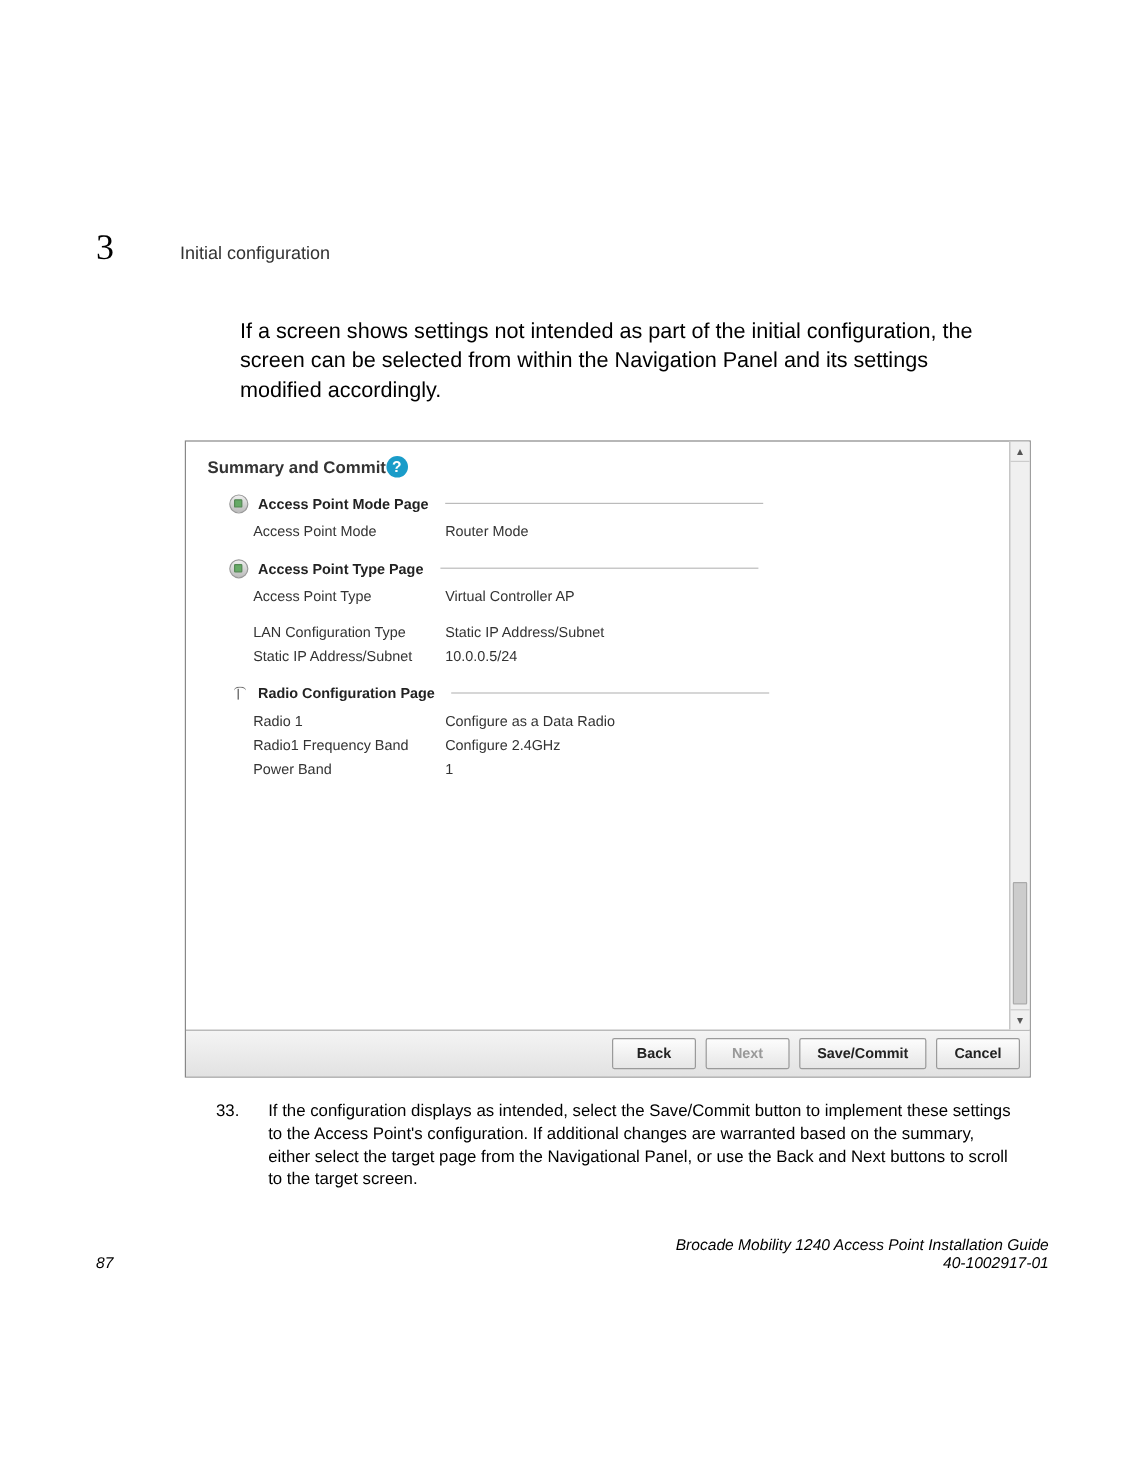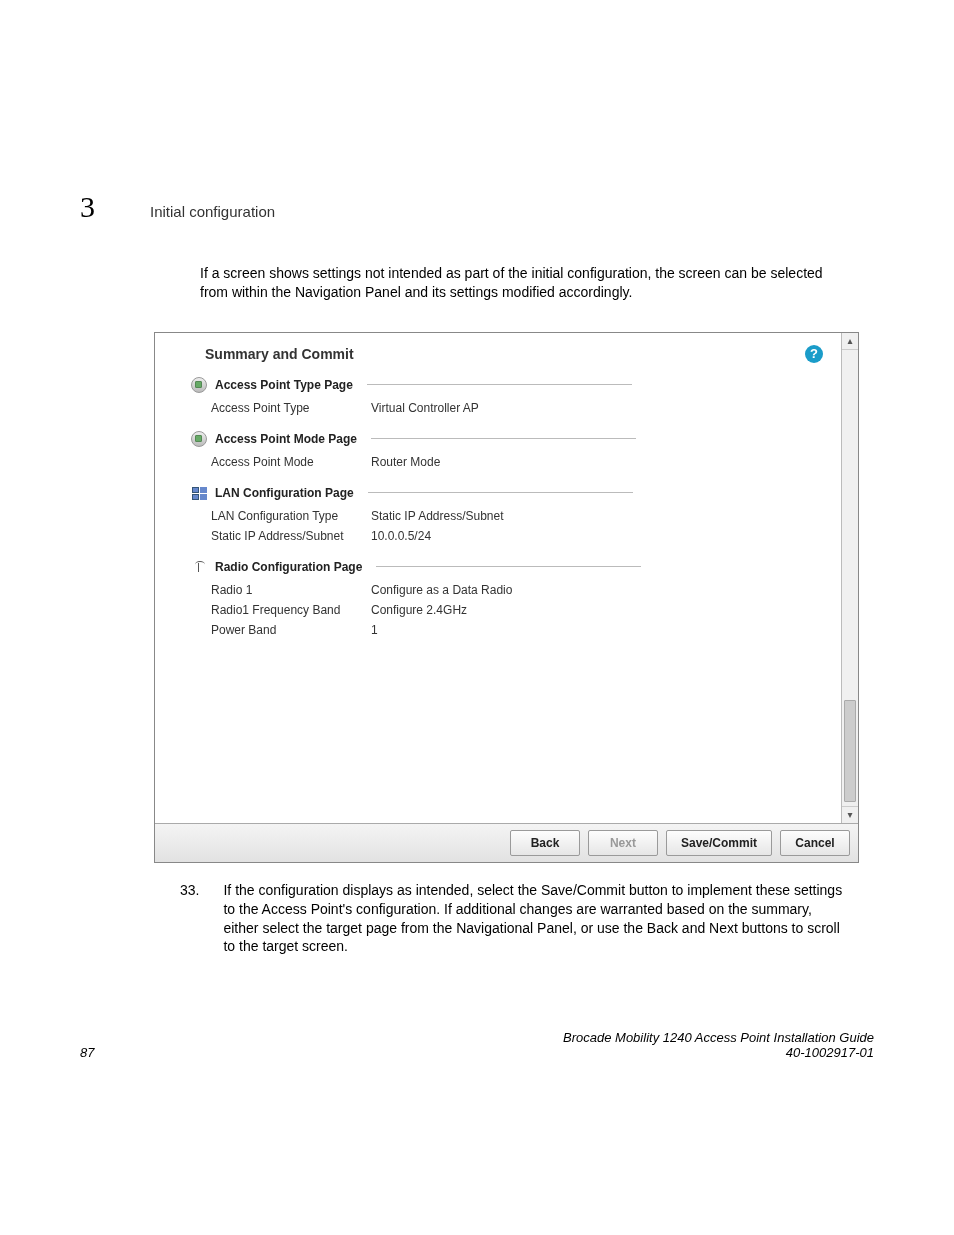--- a/index.html
+++ b/index.html
@@ -29,21 +29,21 @@
     font-family: "Times New Roman", serif;
     width: 40px;
   }
   .chapter-title {
     font-size: 15px;
     color: #333;
   }
   .body-text {
     margin-left: 120px;
     margin-right: 40px;
-    font-size: 14px;
+    font-size: 18px;
     line-height: 1.35;
     color: #000;
     margin-bottom: 30px;
   }
   .numbered {
     display: flex;
     gap: 24px;
     margin-left: 100px;
     margin-right: 25px;
     font-size: 14px;
@@ -90,21 +90,21 @@
   .sb-track { flex:1; position:relative; }
   .sb-thumb {
     position:absolute; left:2px; right:2px; top:350px; height:100px;
     background:#ccc; border:1px solid #aaa; border-radius:1px;
   }
   .panel-title {
     font-weight: bold;
     font-size: 14px;
     color: #333;
     margin-bottom: 14px;
-    display:flex; justify-content:space-between; align-items:center;margin-left:32px;
+    display:flex; justify-content:flex-start; align-items:center;
   }
   .help-icon {
     width:18px;height:18px;border-radius:50%;
     background:#1a9cc9;color:#fff;font-weight:bold;font-size:13px;
     display:flex;align-items:center;justify-content:center;
   }
   .section {
     margin: 10px 0 16px 18px;
   }
   .section-head {
@@ -191,49 +191,42 @@
         <div class="panel-title">
           <span>Summary and Commit</span>
           <span class="help-icon">?</span>
         </div>
         <div id="sections">
             <div class="section">
               <div class="section-head">
                 <span class="icon">
                   <span class="icon-circle"></span>
                 </span>
-                <span>Access Point Type Page</span>
+                <span>Access Point Mode Page</span>
                 <span class="rule"></span>
               </div>
               <div class="kv">
-                <div class="k">Access Point Type</div>
-                <div class="v">Virtual Controller AP</div>
+                <div class="k">Access Point Mode</div>
+                <div class="v">Router Mode</div>
               </div>
             </div>
             <div class="section">
               <div class="section-head">
                 <span class="icon">
                   <span class="icon-circle"></span>
                 </span>
-                <span>Access Point Mode Page</span>
+                <span>Access Point Type Page</span>
                 <span class="rule"></span>
               </div>
               <div class="kv">
-                <div class="k">Access Point Mode</div>
-                <div class="v">Router Mode</div>
-              </div>
-            </div>
-            <div class="section">
-              <div class="section-head">
-                <span class="icon">
-                  <span class="icon-net"></span>
-                </span>
-                <span>LAN Configuration Page</span>
-                <span class="rule"></span>
-              </div>
+                <div class="k">Access Point Type</div>
+                <div class="v">Virtual Controller AP</div>
+              </div>
+            </div>
+            <div class="section">
               <div class="kv">
                 <div class="k">LAN Configuration Type</div>
                 <div class="v">Static IP Address/Subnet</div>
               </div>
               <div class="kv">
                 <div class="k">Static IP Address/Subnet</div>
                 <div class="v">10.0.0.5/24</div>
               </div>
             </div>
             <div class="section">

